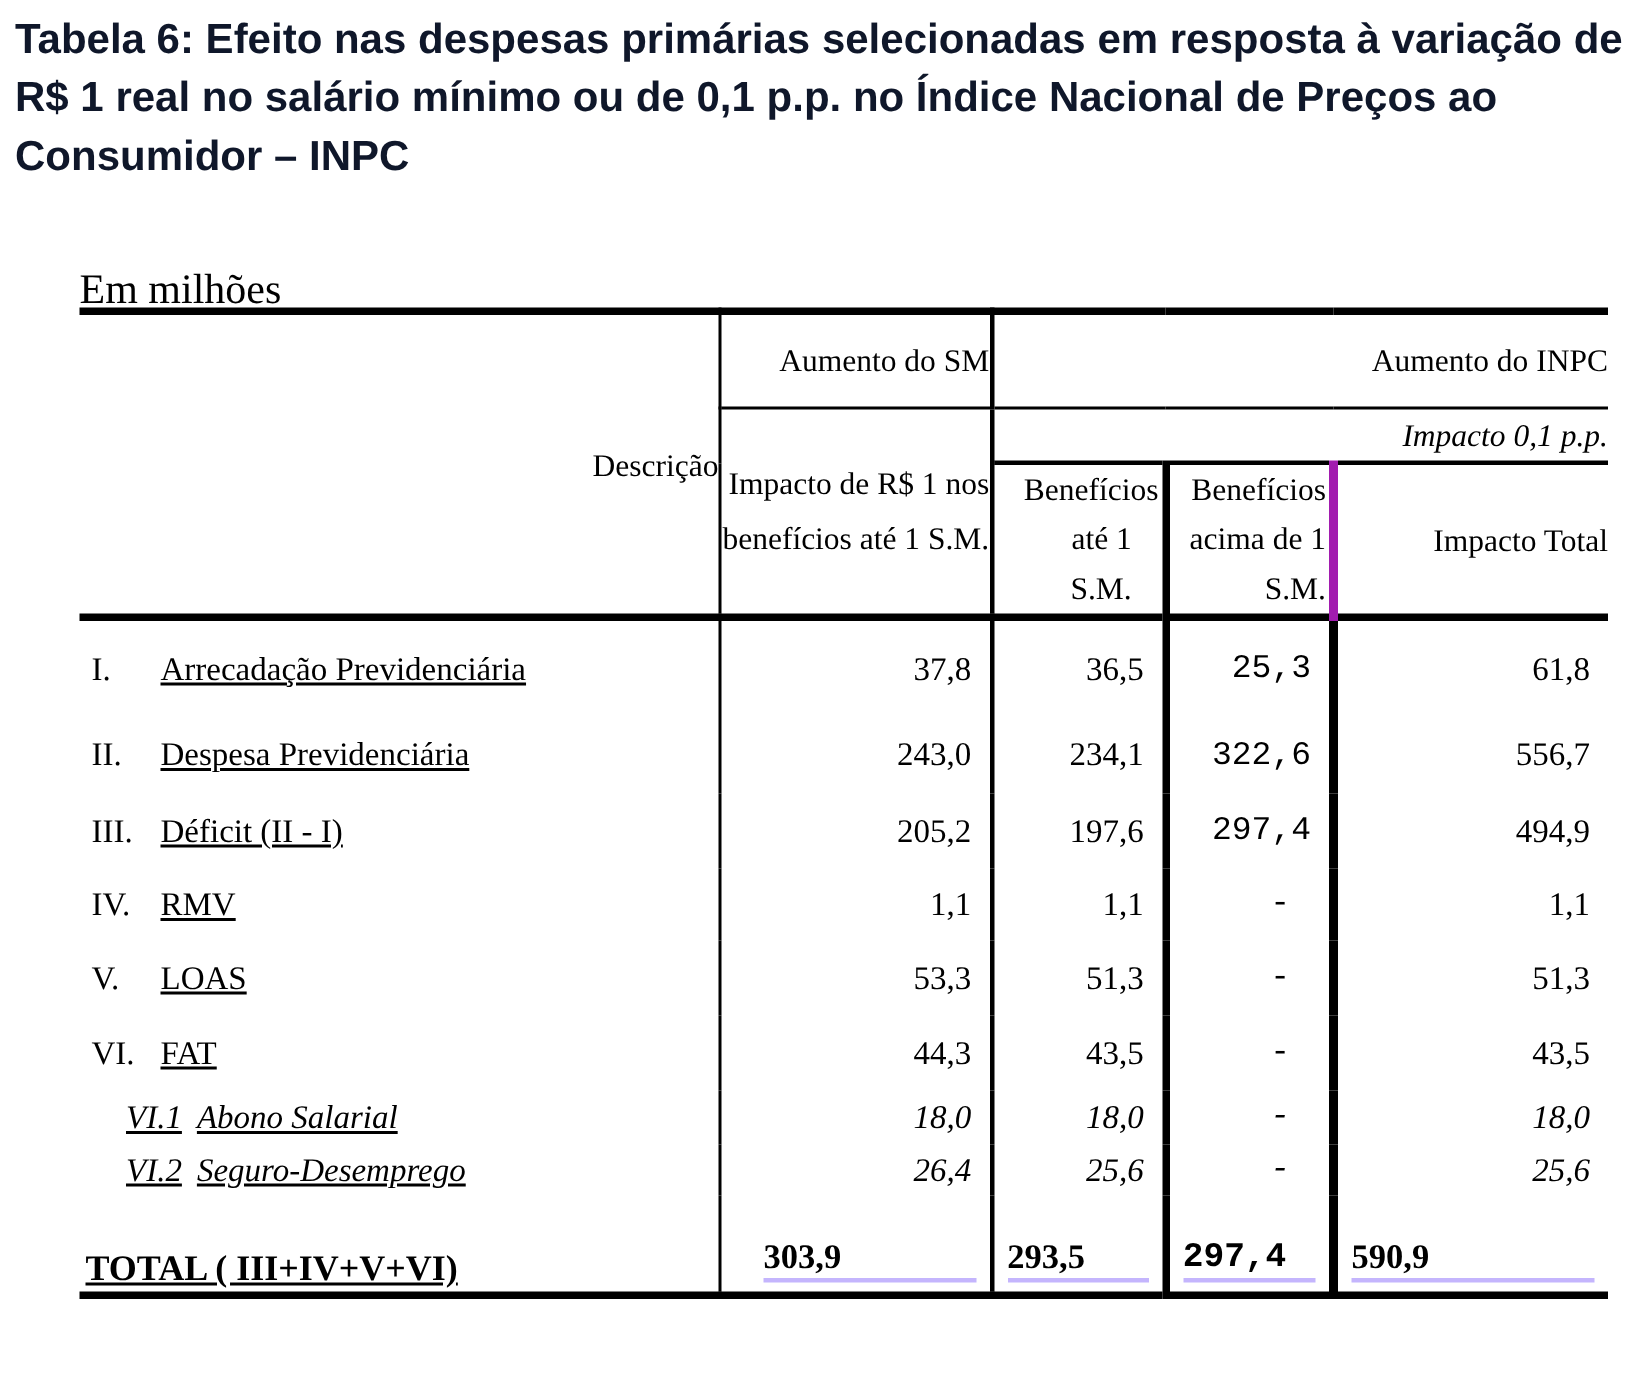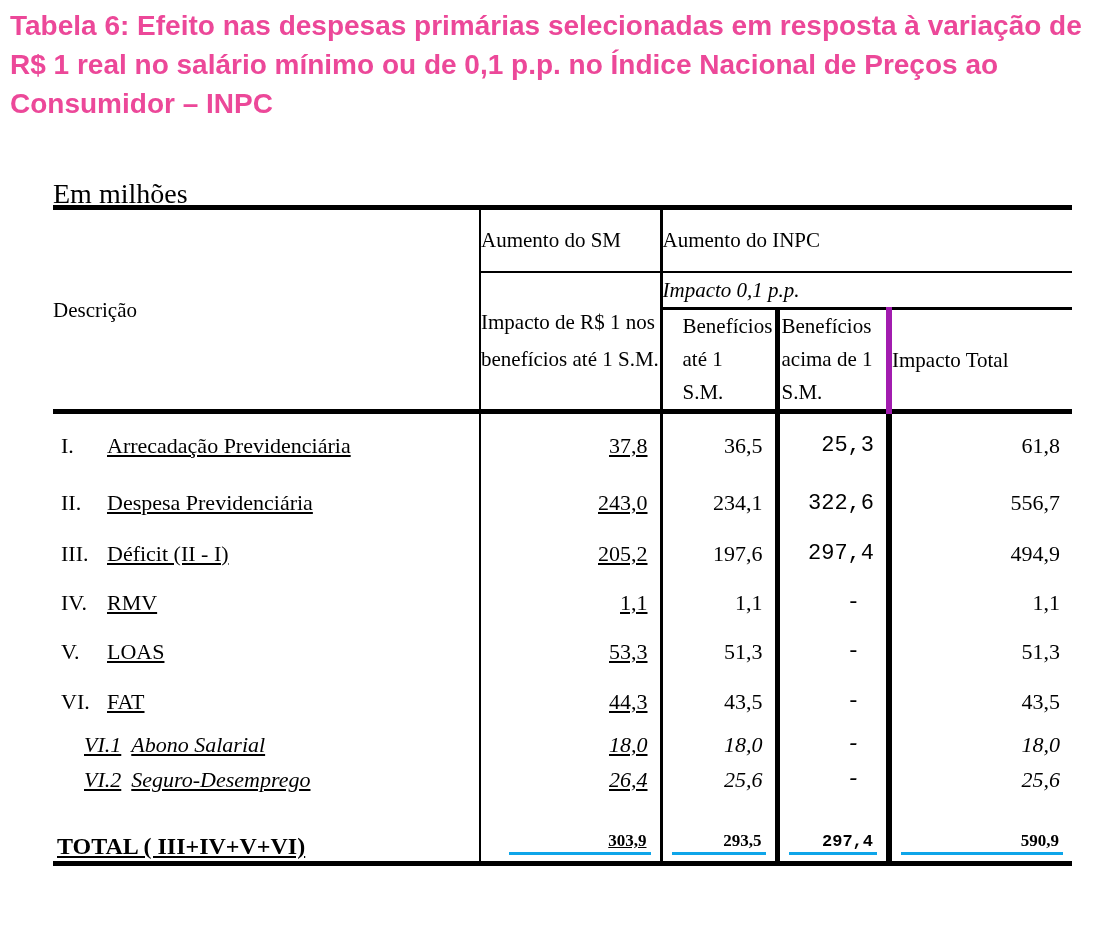--- a/index.html
+++ b/index.html
@@ -12,69 +12,68 @@
     overflow: hidden;
   }
   .title {
     position: absolute;
     left: 10px; top: 6px;
     width: 1088px;
     font-family: "Liberation Sans", "DejaVu Sans", sans-serif;
     font-weight: bold;
     font-size: 28px;
     line-height: 39px;
-    color: #ec4899;
+    color: #0f172a;
   }
   .unit-label {
     position: absolute;
     left: 53px; top: 178px;
     width: 1017px;
     font-size: 28px;
   }
   table.main {
     position: absolute;
     left: 53px; top: 205px;
     width: 1019px;
     border-collapse: collapse;
     table-layout: fixed;
     border-top: 5px solid #000;
     border-bottom: 5px solid #000;
     font-size: 22px;
   }
   thead { border-bottom: 5px solid #000; }
   td { vertical-align: middle; }
   
-  .h { text-align: left; font-size: 21px; line-height: 26px; margin-left: 18px; }
+  .h { text-align: right; font-size: 21px; line-height: 26px; margin-left: 18px; }
   .desc-head { border-right: 2px solid #000; }
   .sm-head   { border-right: 3px solid #000; border-bottom: 2px solid #000; height: 64px; }
   .inpc-head { border-bottom: 2px solid #000; }
   .rs1-head  { border-right: 3px solid #000; line-height: 37px; padding: 0 0; }
   .pp-head   { border-bottom: 3px solid #000; height: 37px; font-style: italic; }
   .ate-head  { border-right: 5px solid #000; height: 95px; padding: 0 20px; line-height: 33px; }
   .acima-head{ border-right: 6px solid #a21caf; padding: 0 2px; line-height: 33px; }
   
   .c-desc  { border-right: 2px solid #000; padding-left: 8px; text-decoration: underline; }
-  .c-sm    { border-right: 3px solid #000; text-decoration: underline; }
+  .c-sm    { border-right: 3px solid #000; }
   .c-ate   { border-right: 5px solid #000; }
   .c-acima { border-right: 6px solid #000; font-family: Liberation Mono, monospace; }
   .num { text-align: right; padding-right: 12px; }
   .dash { text-align: right; padding-right: 26px; }
   .roman { display: inline-block; width: 46px; }
   .subrow td { font-style: italic; }
   .sub-desc { padding-left: 31px; }
   .sub-gap { display: inline-block; width: 10px; }
   
   .total-row td { vertical-align: bottom; font-weight: bold; }
   .total-label { font-size: 24px; padding: 0 0 1px 4px; }
   .tunder {
-    border-bottom: 3px solid #0ea5e9;
+    border-bottom: 3px solid #c4b5fd;
     margin: 0 9px 6px 9px;
-    text-align: right;
     padding: 0 4px 1px 0;
-    font-size: 17px;
+    font-size: 23px;
   }
   .tunder.wide { margin-left: 28px; }
   .fonte {
     position: absolute;
     left: 105px; top: 929px;
     font-family: "Liberation Sans", "DejaVu Sans", sans-serif;
     font-size: 20px;
   }
 </style>
 </head>

